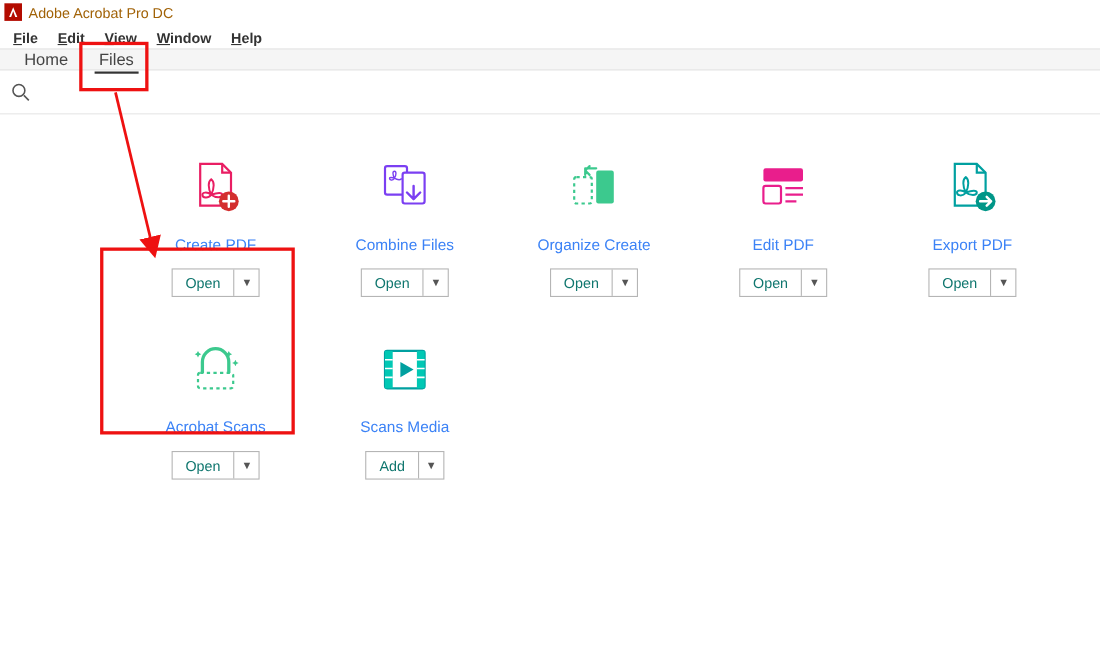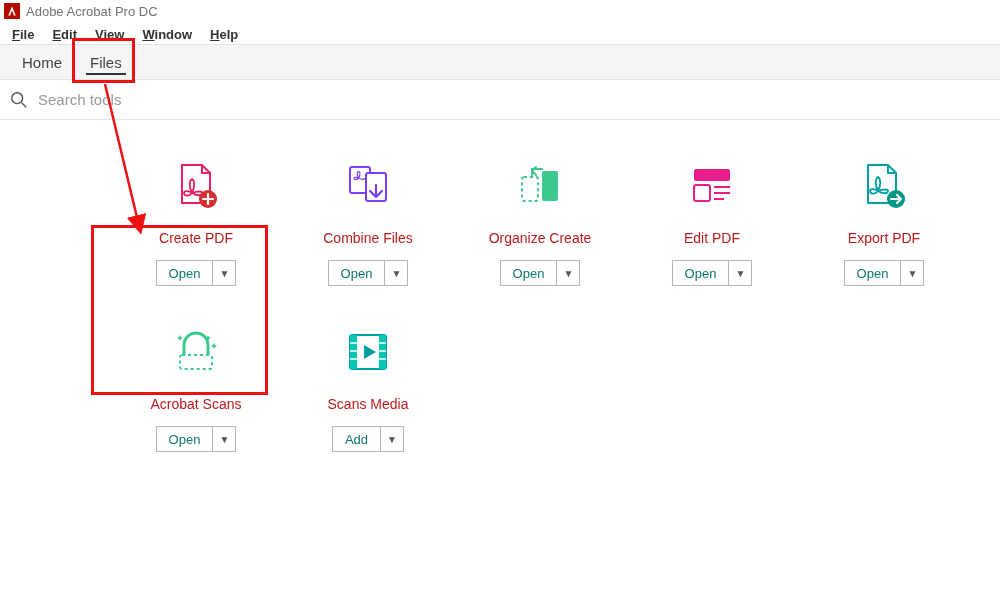--- a/index.html
+++ b/index.html
@@ -24,39 +24,39 @@
     width: 16px; height: 16px;
     background: #b30b00;
     display: inline-flex;
     align-items: center;
     justify-content: center;
     margin-right: 6px;
   }
   .titlebar .logo svg { width: 12px; height: 12px; }
   .titlebar .title {
     font-size: 13px;
-    color: #737373;
+    color: #a16207;
   }
   .menubar {
     height: 22px;
     display: flex;
     align-items: flex-end;
     padding: 0 4px;
     background: #fff;
     gap: 2px;
     font-weight: bold;
   }
   .menubar .menu-item {
     padding: 2px 8px;
     cursor: pointer;
     font-size: 13px;
   }
   .menubar .menu-item .ul { text-decoration: underline; }
   .toolbar-tabs {
-    height: 36px;
+    height: 20px;
     background: #f5f5f5;
     border-top: 1px solid #e4e4e4;
     border-bottom: 1px solid #e4e4e4;
     display: flex;
     align-items: center;
     padding: 0 8px;
     position: relative;
   }
   .toolbar-tabs .tab {
     padding: 8px 14px;
@@ -119,21 +119,21 @@
   }
   .tool-icon {
     width: 52px; height: 52px;
     display: flex;
     align-items: center;
     justify-content: center;
     margin-bottom: 18px;
   }
   .tool-label {
     font-size: 14px;
-    color: #b91c1c;
+    color: #3b82f6;
     margin-bottom: 14px;
     text-align: left;
   }
   .split-btn {
     display: flex;
     border: 1px solid #b5b5b5;
     background: #fff;
     height: 26px;
   }
   .split-btn .btn-main {
@@ -196,21 +196,20 @@
   <div class="tab selected">Files</div>
 </div>
 
 <div class="searchbar">
   <span class="search-icon">
     <svg viewBox="0 0 20 20" width="18" height="18">
         <circle cx="8" cy="8" r="6" stroke="#555" stroke-width="1.6" fill="none"></circle>
         <line x1="13" y1="13" x2="18" y2="18" stroke="#555" stroke-width="1.6"></line>
       </svg>
   </span>
-  <input type="text" placeholder="Search tools" style="">
 </div>
 
 <div class="content">
 
   <div class="tools-grid">
 
     <div class="tool-card">
       <div class="tool-icon">
         <svg width="52" height="46" viewBox="0 0 52 46">
           <path d="M12 2 h20 l8 8 v30 h-28 z" fill="none" stroke="#e91e63" stroke-width="2"></path>

